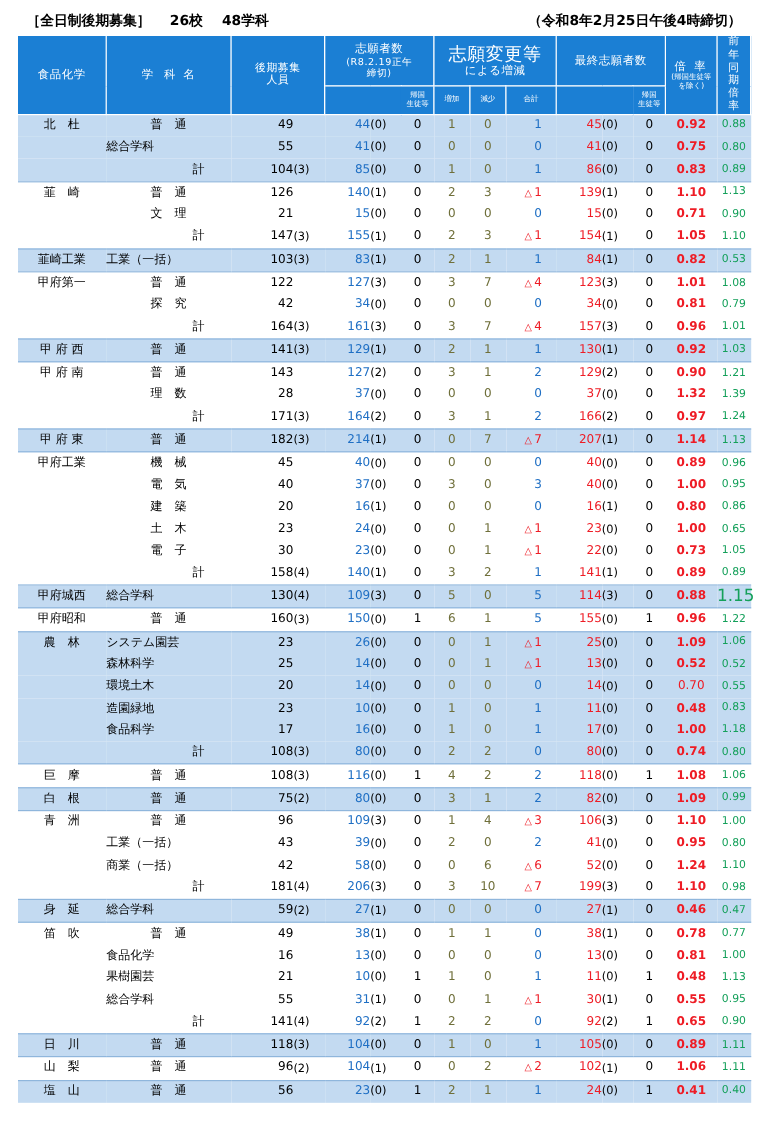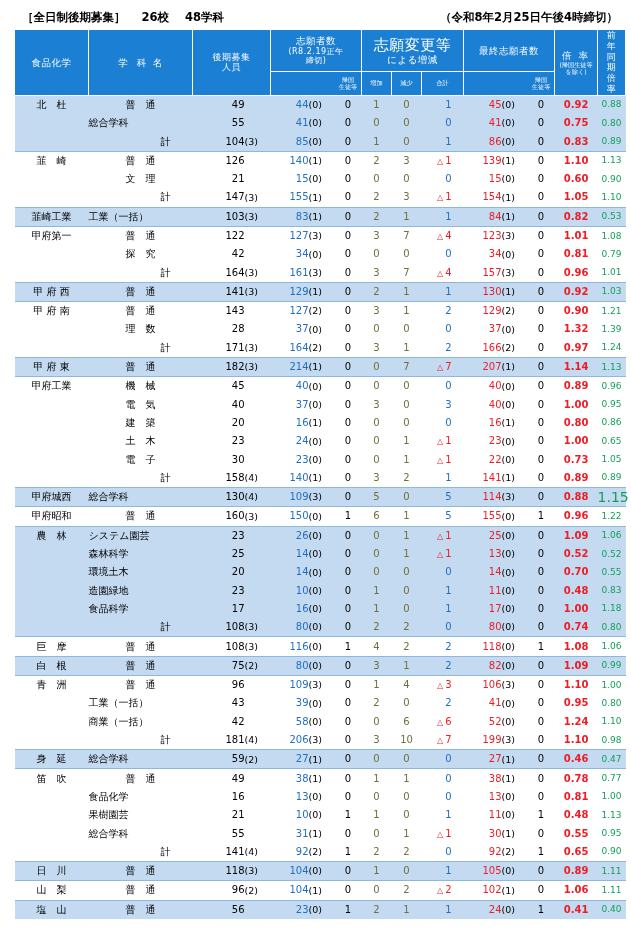--- a/index.html
+++ b/index.html
@@ -244,21 +244,21 @@
           <td class="paren"></td>
           <td class="num c-blue">15</td>
           <td class="paren">(0)</td>
           <td class="numc">0</td>
           <td class="numc c-olive">0</td>
           <td class="numc c-olive">0</td>
           <td class="num c-blue" style="padding-right: 12px;"><span>0</span></td>
           <td class="num c-red">15</td>
           <td class="paren">(0)</td>
           <td class="numc">0</td>
-          <td class="numc c-red" style="font-weight: bold;">0.60</td>
+          <td class="numc c-red" style="font-weight: bold;">0.71</td>
           <td class="numc c-green" style="font-size: 9px;">0.90</td>
         </tr>
         <tr class="plain">
           <td class="school"></td>
           <td class="dept tot">計</td>
           <td class="num">147</td>
           <td class="paren">(3)</td>
           <td class="num c-blue">155</td>
           <td class="paren">(1)</td>
           <td class="numc">0</td>
@@ -601,21 +601,21 @@
           <td class="paren"></td>
           <td class="num c-blue">14</td>
           <td class="paren">(0)</td>
           <td class="numc">0</td>
           <td class="numc c-olive">0</td>
           <td class="numc c-olive">0</td>
           <td class="num c-blue" style="padding-right: 12px;"><span>0</span></td>
           <td class="num c-red">14</td>
           <td class="paren">(0)</td>
           <td class="numc">0</td>
-          <td class="numc c-red" style="font-weight: bold; text-align: center;">0.70</td>
+          <td class="numc c-red" style="font-weight: normal; text-align: center;">0.70</td>
           <td class="numc c-green" style="font-size: 9px;">0.55</td>
         </tr>
         <tr class="band">
           <td class="school"></td>
           <td class="dept">造園緑地</td>
           <td class="num">23</td>
           <td class="paren"></td>
           <td class="num c-blue">10</td>
           <td class="paren">(0)</td>
           <td class="numc">0</td>

